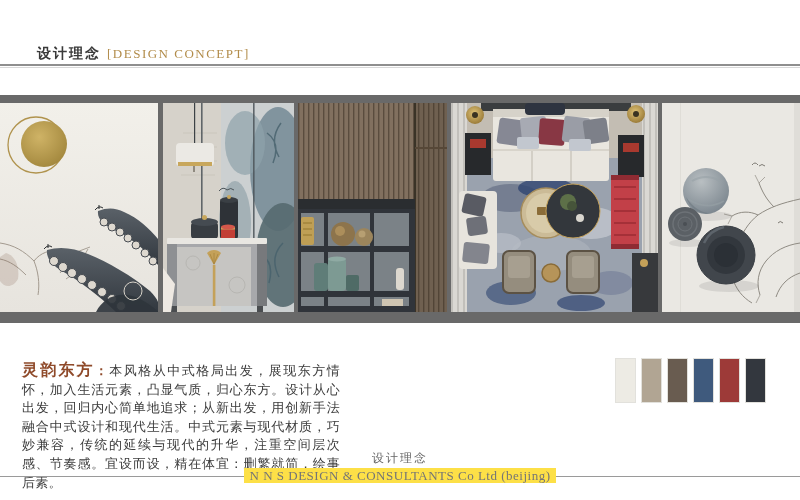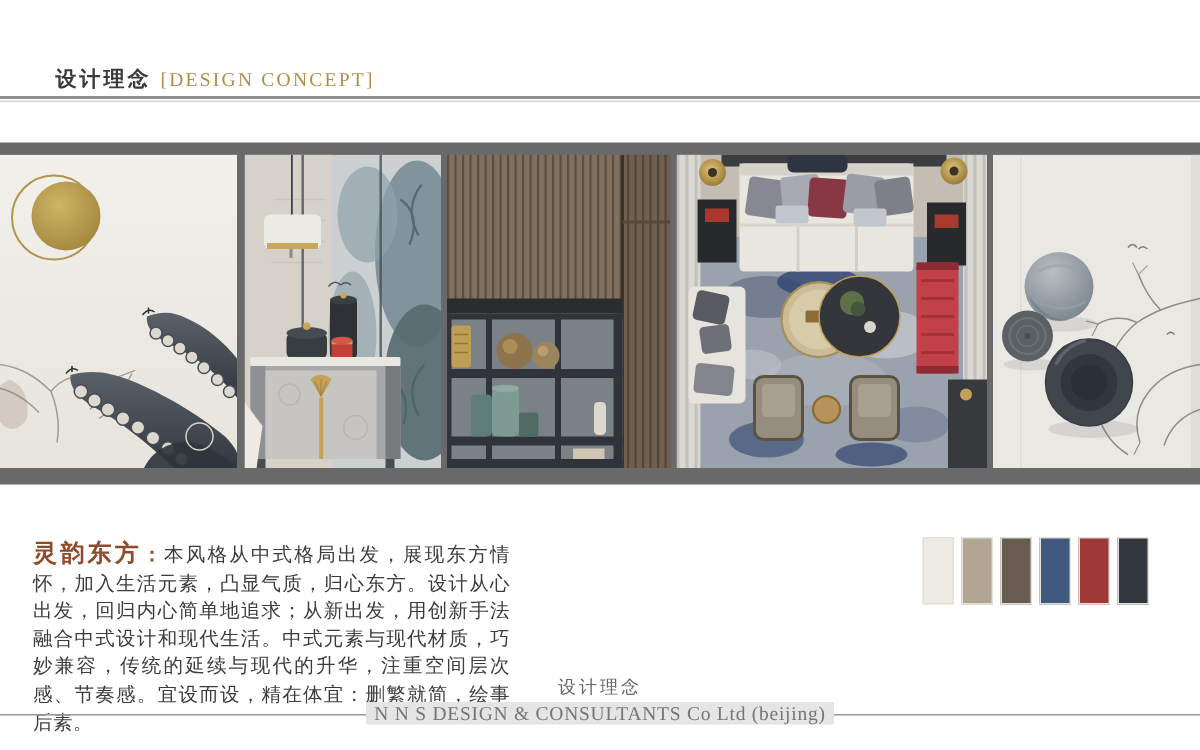--- a/index.html
+++ b/index.html
@@ -27,21 +27,21 @@
   .concept .sep{font-weight:bold;color:#8f4a2a;}
   
   .palette{position:absolute;left:615px;top:358px;display:flex;gap:5px;}
   .sw{width:21px;height:45px;box-sizing:border-box;border:1px solid #e2e1dc;}
   
   .f-cn{position:absolute;left:0;top:450px;width:800px;text-align:center;
         font-size:12px;color:#666666;letter-spacing:2px;}
   .f-line{position:absolute;left:0;top:476px;width:800px;height:1px;background:#9a9a9a;}
   .f-co{position:absolute;left:0;top:468px;width:800px;text-align:center;font-size:13px;
         color:#757575;letter-spacing:.5px;}
-  .f-co span{background:#e5e5e5;padding:0 6px;position:relative;}
+  .f-co span{background:#fde047;padding:0 6px;position:relative;}
 </style>
 </head>
 <body>
 
 <div class="canvas">
 
   <div class="hdr">
     <span class="hdr-cn">设计理念</span><span class="hdr-en">[DESIGN CONCEPT]</span>
   </div>
   <div class="rule-main"></div>

